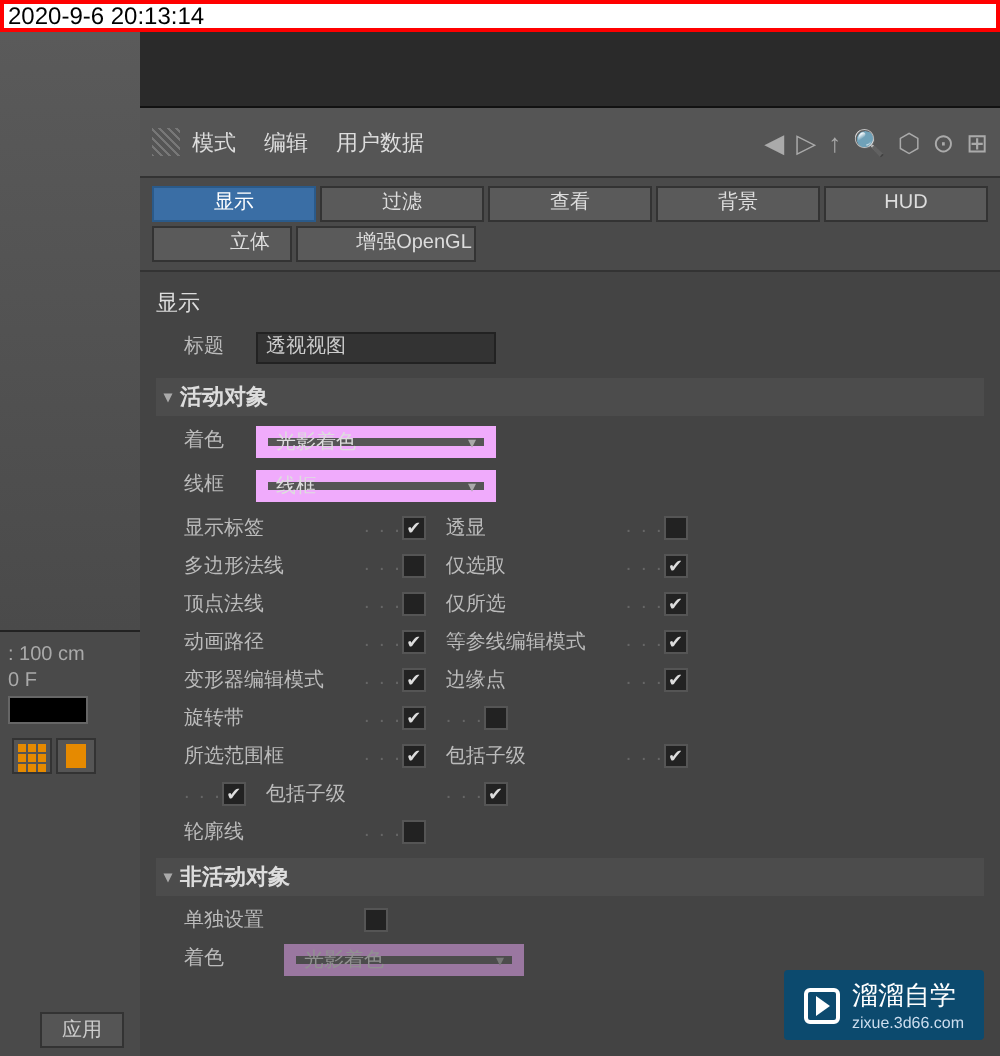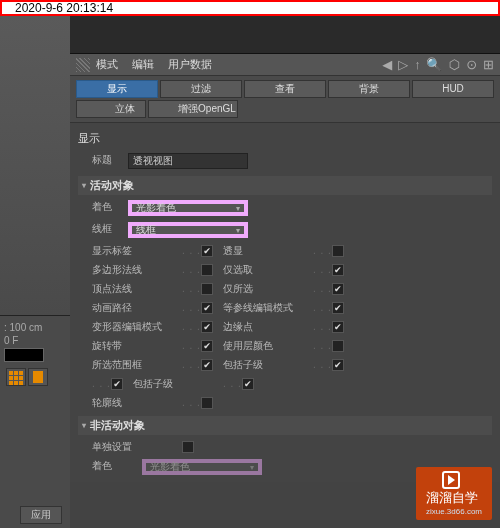--- a/index.html
+++ b/index.html
@@ -1,62 +1,62 @@
 <!DOCTYPE html>
 <html><head>
 <meta charset="utf-8">
 <style>
   * { box-sizing: border-box; margin: 0; padding: 0; font-family: "Microsoft YaHei", sans-serif; }
   body { background: #3a3a3a; width: 500px; height: 528px; overflow: hidden; font-size: 11px; color: #ccc; position: relative; }
-  .timestamp-bar { position: absolute; top: 0; left: 0; right: 0; height: 16px; background: #fff; border: 2px solid red; color: #000; font-size: 12px; font-family: Arial; padding-left: 13px; line-height: 12px; z-index: 100; }
+  .timestamp-bar { position: absolute; top: 0; left: 0; right: 0; height: 16px; background: #fff; border: 2px solid red; color: #000; font-size: 12px; font-family: Arial; padding-left: 2px; line-height: 12px; z-index: 100; }
   .left-pane { position: absolute; left: 0; top: 16px; width: 85px; height: 512px; background: #4a4a4a; border-right: 1px solid #222; }
   .left-pane .viewport-area { height: 300px; background: linear-gradient(180deg, #5a5a5a, #4a4a4a); border-bottom: 1px solid #222; }
   .left-pane .info { padding: 4px; font-size: 10px; color: #aaa; }
   .left-pane .info-row { margin: 2px 0; }
   .left-pane .color-sw { width: 40px; height: 14px; background: #000; display: inline-block; border: 1px solid #666; }
   .left-pane .icons { display: flex; padding: 2px; }
   .left-pane .grid-icon { width: 20px; height: 18px; background: #555; border: 1px solid #333; display: flex; flex-wrap: wrap; padding: 1px; }
   .left-pane .grid-icon span { width: 4px; height: 4px; background: #e68a00; margin: 0.5px; }
   .left-pane .film-icon { width: 20px; height: 18px; background: #555; border: 1px solid #333; margin-left: 2px; position: relative; }
   .left-pane .film-icon::before { content: ""; position: absolute; top: 2px; left: 4px; width: 10px; height: 12px; background: #e68a00; }
   .right-strip { position: absolute; right: 0; top: 55px; width: 16px; height: 40px; background: #b8860b; border: 1px solid #333; writing-mode: vertical-rl; text-align: center; font-size: 10px; color: #000; }
   .panel { position: absolute; left: 70px; top: 16px; right: 0; bottom: 0; background: #434343; }
   .top-dark { height: 38px; background: #2a2a2a; border-bottom: 1px solid #111; }
-  .toolbar1 { height: 22px; background: #555; display: flex; align-items: center; padding: 4px 6px; border-bottom: 1px solid #333; }
+  .toolbar1 { height: 22px; background: #555; display: flex; align-items: center; padding: 17px 6px; border-bottom: 1px solid #333; }
   .toolbar1 .stripes { width: 14px; height: 14px; background: repeating-linear-gradient(45deg, #777, #777 1px, #555 1px, #555 3px); margin-right: 6px; }
   .toolbar1 .menu { margin-right: 14px; color: #ddd; cursor: default; }
   .toolbar1 .right-icons { margin-left: auto; display: flex; align-items: center; gap: 6px; color: #aaa; font-size: 13px; }
   .toolbar1 .right-icons span { cursor: default; }
   .title-row { height: 22px; display: flex; align-items: center; padding: 0 6px; background: #4a4a4a; border-bottom: 1px solid #333; }
   .title-row .win-icon { width: 14px; height: 12px; background: #c46a3a; margin-right: 6px; position: relative; }
   .title-row .win-icon::before { content: ""; position: absolute; top: 0; left: 0; right: 0; height: 3px; background: #8a4a2a; }
   .tabs-row { display: flex; padding: 4px 6px 0 6px; gap: 2px; background: #4a4a4a; }
   .tab { flex: 1; height: 18px; background: #5a5a5a; border: 1px solid #333; text-align: center; line-height: 16px; font-size: 10px; color: #ddd; cursor: default; }
   .tab.active { background: #3a6ea5; color: #fff; border-color: #2a5a8a; }
   .tabs-row2 { display: flex; padding: 2px 6px 4px 6px; gap: 2px; background: #4a4a4a; border-bottom: 1px solid #333; }
   .tabs-row2 .tab { flex: 0 0 70px; padding-left: 28px; }
   .tabs-row2 .tab.wide { flex: 0 0 90px; }
   .content { padding: 4px 8px; background: #444; overflow: hidden; }
   .section-head { color: #ddd; padding: 4px 0; font-size: 11px; }
   .field-row { display: flex; align-items: flex-start; padding: 3px 0; }
   .field-row .lbl { width: 50px; color: #bbb; text-align: left; padding-left: 14px; font-size: 10px; }
   .field-row .input { flex: 0 0 120px; height: 16px; background: #333; border: 1px solid #222; color: #ccc; padding: 0 4px; font-size: 10px; line-height: 14px; }
-  .field-row .dropdown { flex: 0 0 120px; height: 16px; background: #555; border: 4px solid #f0abfc; color: #ddd; padding: 0 4px; font-size: 10px; display: flex; align-items: center; position: relative; }
+  .field-row .dropdown { flex: 0 0 120px; height: 16px; background: #555; border: 6px solid #f0abfc; color: #ddd; padding: 0 4px; font-size: 10px; display: flex; align-items: center; position: relative; }
   .field-row .dropdown::after { content: "▾"; position: absolute; right: 4px; color: #aaa; font-size: 8px; }
   .group-head { background: #4c4c4c; padding: 2px 4px; color: #ddd; margin: 4px 0 2px 0; display: flex; align-items: center; font-weight: bold; }
   .group-head::before { content: "▾"; font-size: 8px; margin-right: 4px; color: #aaa; }
   .check-grid { padding-left: 14px; }
   .check-row { display: flex; align-items: center; height: 19px; }
   .check-row .c-lbl { width: 90px; color: #bbb; font-size: 10px; }
   .check-row .dots { color: #666; letter-spacing: 1px; flex: 0 0 auto; font-size: 10px; }
   .check-row .chk { width: 12px; height: 12px; background: #222; border: 1px solid #555; margin-right: 10px; display: inline-flex; align-items: center; justify-content: center; font-size: 9px; color: #ddd; }
   .check-row .chk.on::after { content: "✔"; }
   .check-row .c-lbl2 { width: 90px; color: #bbb; font-size: 10px; }
   .left-bottom-label { position: absolute; left: 20px; bottom: 4px; background: #555; border: 1px solid #333; padding: 1px 10px; font-size: 10px; color: #ccc; text-align: right; }
-  .watermark { position: absolute; right: 8px; bottom: 8px; background: #c2410c; color: #fff; padding: 4px 10px; display: flex; align-items: center; font-size: 13px; border-radius: 2px; flex-direction: column; }
+  .watermark { position: absolute; right: 8px; bottom: 8px; background: #0c4a6e; color: #fff; padding: 4px 10px; display: flex; align-items: center; font-size: 13px; border-radius: 2px; }
   .watermark .play { width: 18px; height: 18px; border: 2px solid #fff; border-radius: 3px; margin-right: 6px; display: flex; align-items: center; justify-content: center; }
   .watermark .play::before { content: ""; border-left: 7px solid #fff; border-top: 5px solid transparent; border-bottom: 5px solid transparent; margin-left: 2px; }
   .watermark .sub { font-size: 8px; display: block; color: #cde; }
 </style>
 </head>
 <body>
 
 <div class="timestamp-bar">2020-9-6 20:13:14</div>
 
 <div class="left-pane">
@@ -173,21 +173,20 @@
           <span class="dots">. . . </span>
           <span class="chk on"></span>
           <span class="c-lbl2">边缘点</span>
           <span class="dots">. . . </span>
           <span class="chk on"></span>
         </div>
         <div class="check-row">
           <span class="c-lbl">旋转带</span>
           <span class="dots">. . . </span>
           <span class="chk on"></span>
-          <span class="c-lbl2">使用层颜色</span>
           <span class="dots">. . . </span>
           <span class="chk"></span>
         </div>
         <div class="check-row">
           <span class="c-lbl">所选范围框</span>
           <span class="dots">. . . </span>
           <span class="chk on"></span>
           <span class="c-lbl2">包括子级</span>
           <span class="dots">. . . </span>
           <span class="chk on"></span>

